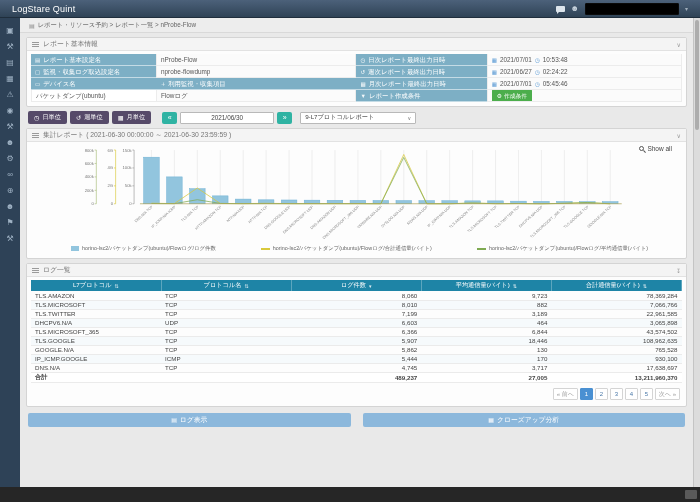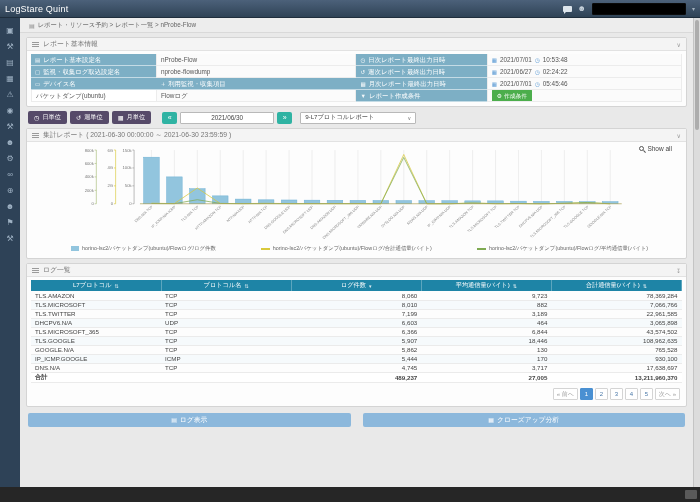--- a/index.html
+++ b/index.html
@@ -2,21 +2,21 @@
 <html><head>
 <meta charset="utf-8">
 <style>
   * { margin:0; padding:0; box-sizing:border-box; }
   html,body { width:700px; height:502px; font-family:"Liberation Sans","DejaVu Sans",sans-serif; }
   body { background:#262626; position:relative; overflow:hidden; }
 
   
   .navbar { position:absolute; top:0; left:0; right:0; height:18px;
     background:linear-gradient(#4c617a,#2f4356); display:flex; align-items:center;
-    padding:0 5px; z-index:6; border-bottom:1px solid #1f2e3c; }
+    padding:0 12px; z-index:6; border-bottom:1px solid #1f2e3c; }
   .brand { color:#fff; font-size:9px; letter-spacing:.2px; }
   .nav-right { margin-left:auto; display:flex; align-items:center; gap:6px; }
   .bubble { width:9px; height:6px; background:#dde5ec; border-radius:1px; position:relative; }
   .bubble::after { content:''; position:absolute; left:1px; bottom:-2px;
     border:2px solid transparent; border-top-color:#dde5ec; border-left-color:#dde5ec; }
   .user-glyph { color:#c7d2dc; font-size:8px; line-height:1; }
   .redacted { width:94px; height:12px; background:#000; border:1px solid #0a0a0a; border-radius:1px; }
   .caret { color:#9fadba; font-size:6px; }
 
   

